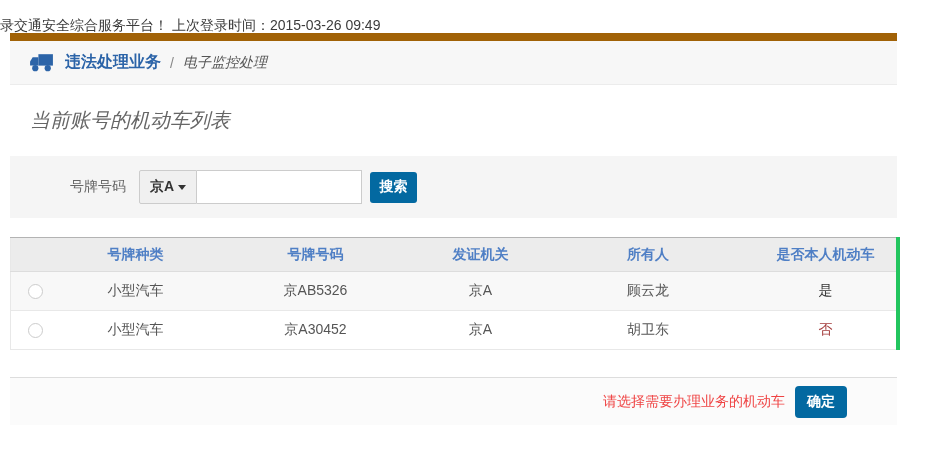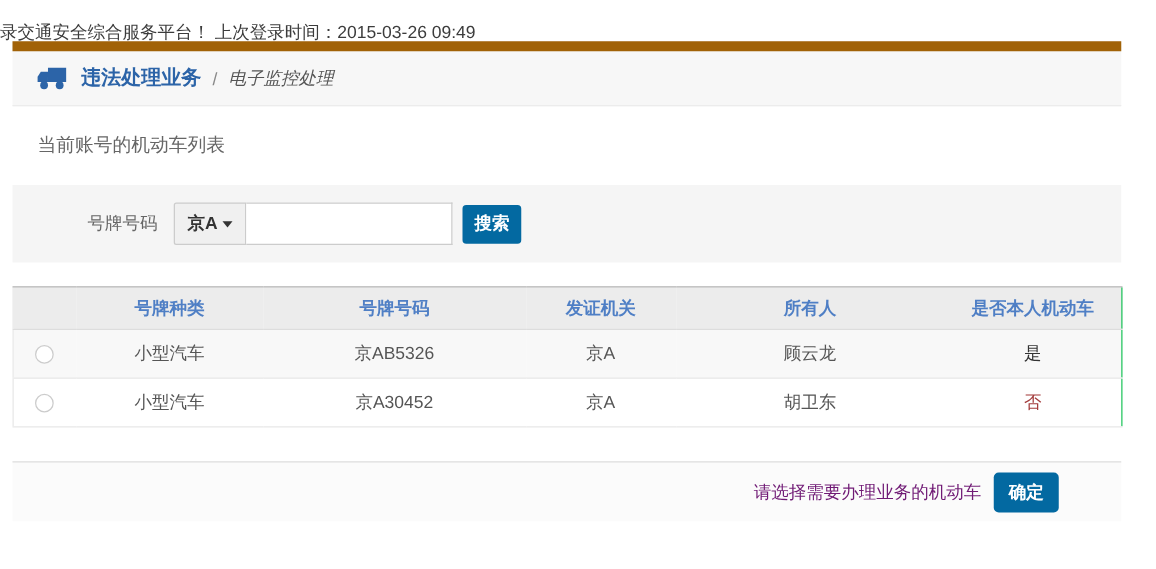--- a/index.html
+++ b/index.html
@@ -24,21 +24,21 @@
     height: 52px;
     display: flex; align-items: center;
     padding-left: 18px;
   }
   .truck-icon { display:inline-block; margin-right: 10px; line-height:0; }
   .crumb-section { color:#2c64a8; font-size:16px; font-weight:bold; }
   .crumb-sep { color:#888; font-size:14px; margin:0 9px; }
   .crumb-current { color:#555; font-size:14px;font-style:italic; }
 
   
-  .page-title { margin: 22px 0 0 20px; font-size:15px; color:#666; }
+  .page-title { margin: 22px 0 0 20px; font-size:20px; color:#666;font-style:italic; }
 
   
   .search-bar {
     margin-top: 22px; background:#f5f5f5; height: 62px;
     display:flex; align-items:center;
   }
   .search-label { margin-left: 60px; font-size:14px; color:#666; }
   .input-group { display:flex; margin-left: 13px; }
   .prefix-select {
     width: 58px; height: 34px; background:#f0f0f0;
@@ -59,21 +59,21 @@
     margin-left:8px; width:47px; height:31px;
     background:#0369a1; color:#fff; border:none; border-radius:3px;
     font-size:14px; font-weight:bold; cursor:pointer;
     font-family: inherit;
   }
 
   
   table.vehicle-table {
     margin-top: 19px; width: 887px;
     border-collapse: collapse; table-layout: fixed;
-    border-left:1px solid #e8e8e8; border-right:1px solid #22c55e;
+    border-left:1px solid #e8e8e8; border-right:4px solid #22c55e;
   }
   .vehicle-table thead th {
     background:#ececec; color:#4f7fc5; font-size:14px; font-weight:bold;
     height: 34px; text-align:center;
     border-top:1px solid #b3b3b3; border-bottom:1px solid #ddd;
   }
   .vehicle-table tbody td {
     height: 39px; font-size:14px; color:#555; text-align:center;
     border-bottom:1px solid #e8e8e8;
   }
@@ -92,21 +92,21 @@
     vertical-align:middle; cursor:pointer;
   }
 
   
   .footer-bar {
     margin-top: 27px; height: 48px; width:887px;
     background:#fbfbfb; border-top:1px solid #ddd;
     display:flex; align-items:center; justify-content:flex-end;
     padding-right: 50px;
   }
-  .footer-prompt { font-size:14px; color:#701a75; margin-right:10px; }
+  .footer-prompt { font-size:14px; color:#ef4444; margin-right:10px; }
   .confirm-btn {
     width:52px; height:32px;
     background:#0369a1; color:#fff; border:none; border-radius:4px;
     font-size:14px; font-weight:bold; cursor:pointer;
     font-family: inherit;
   }
 </style>
 </head>
 <body>
 

